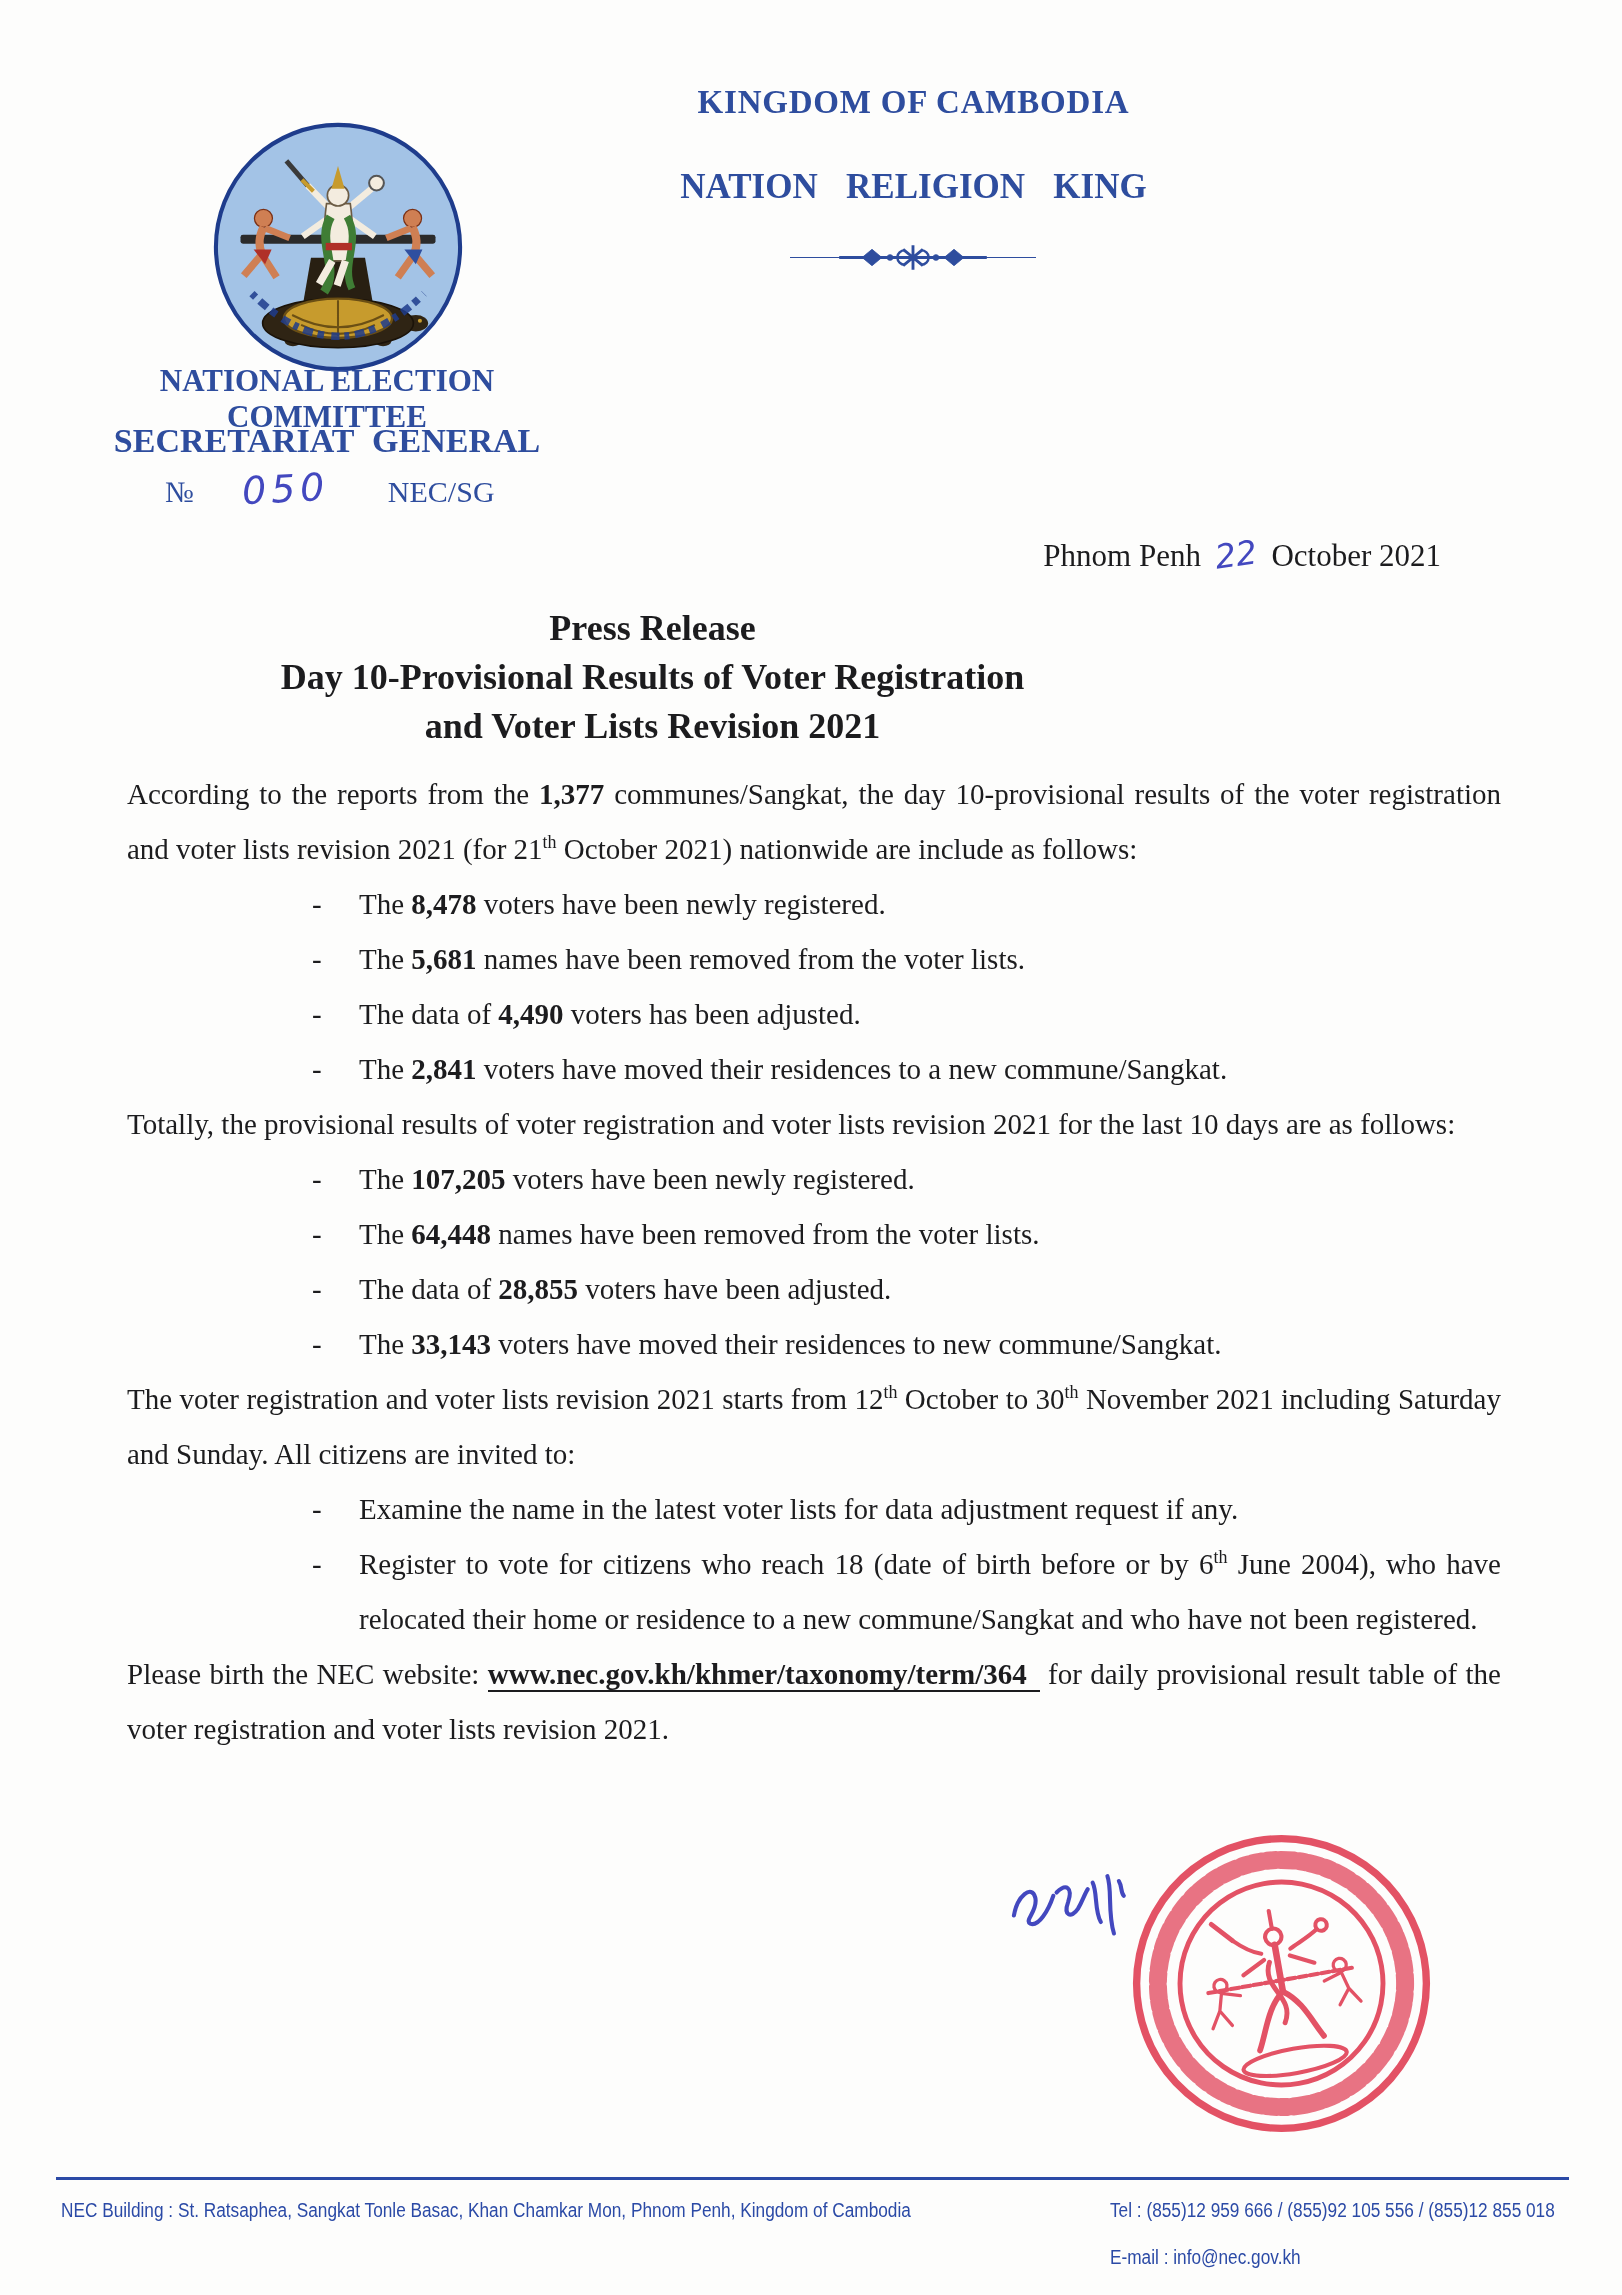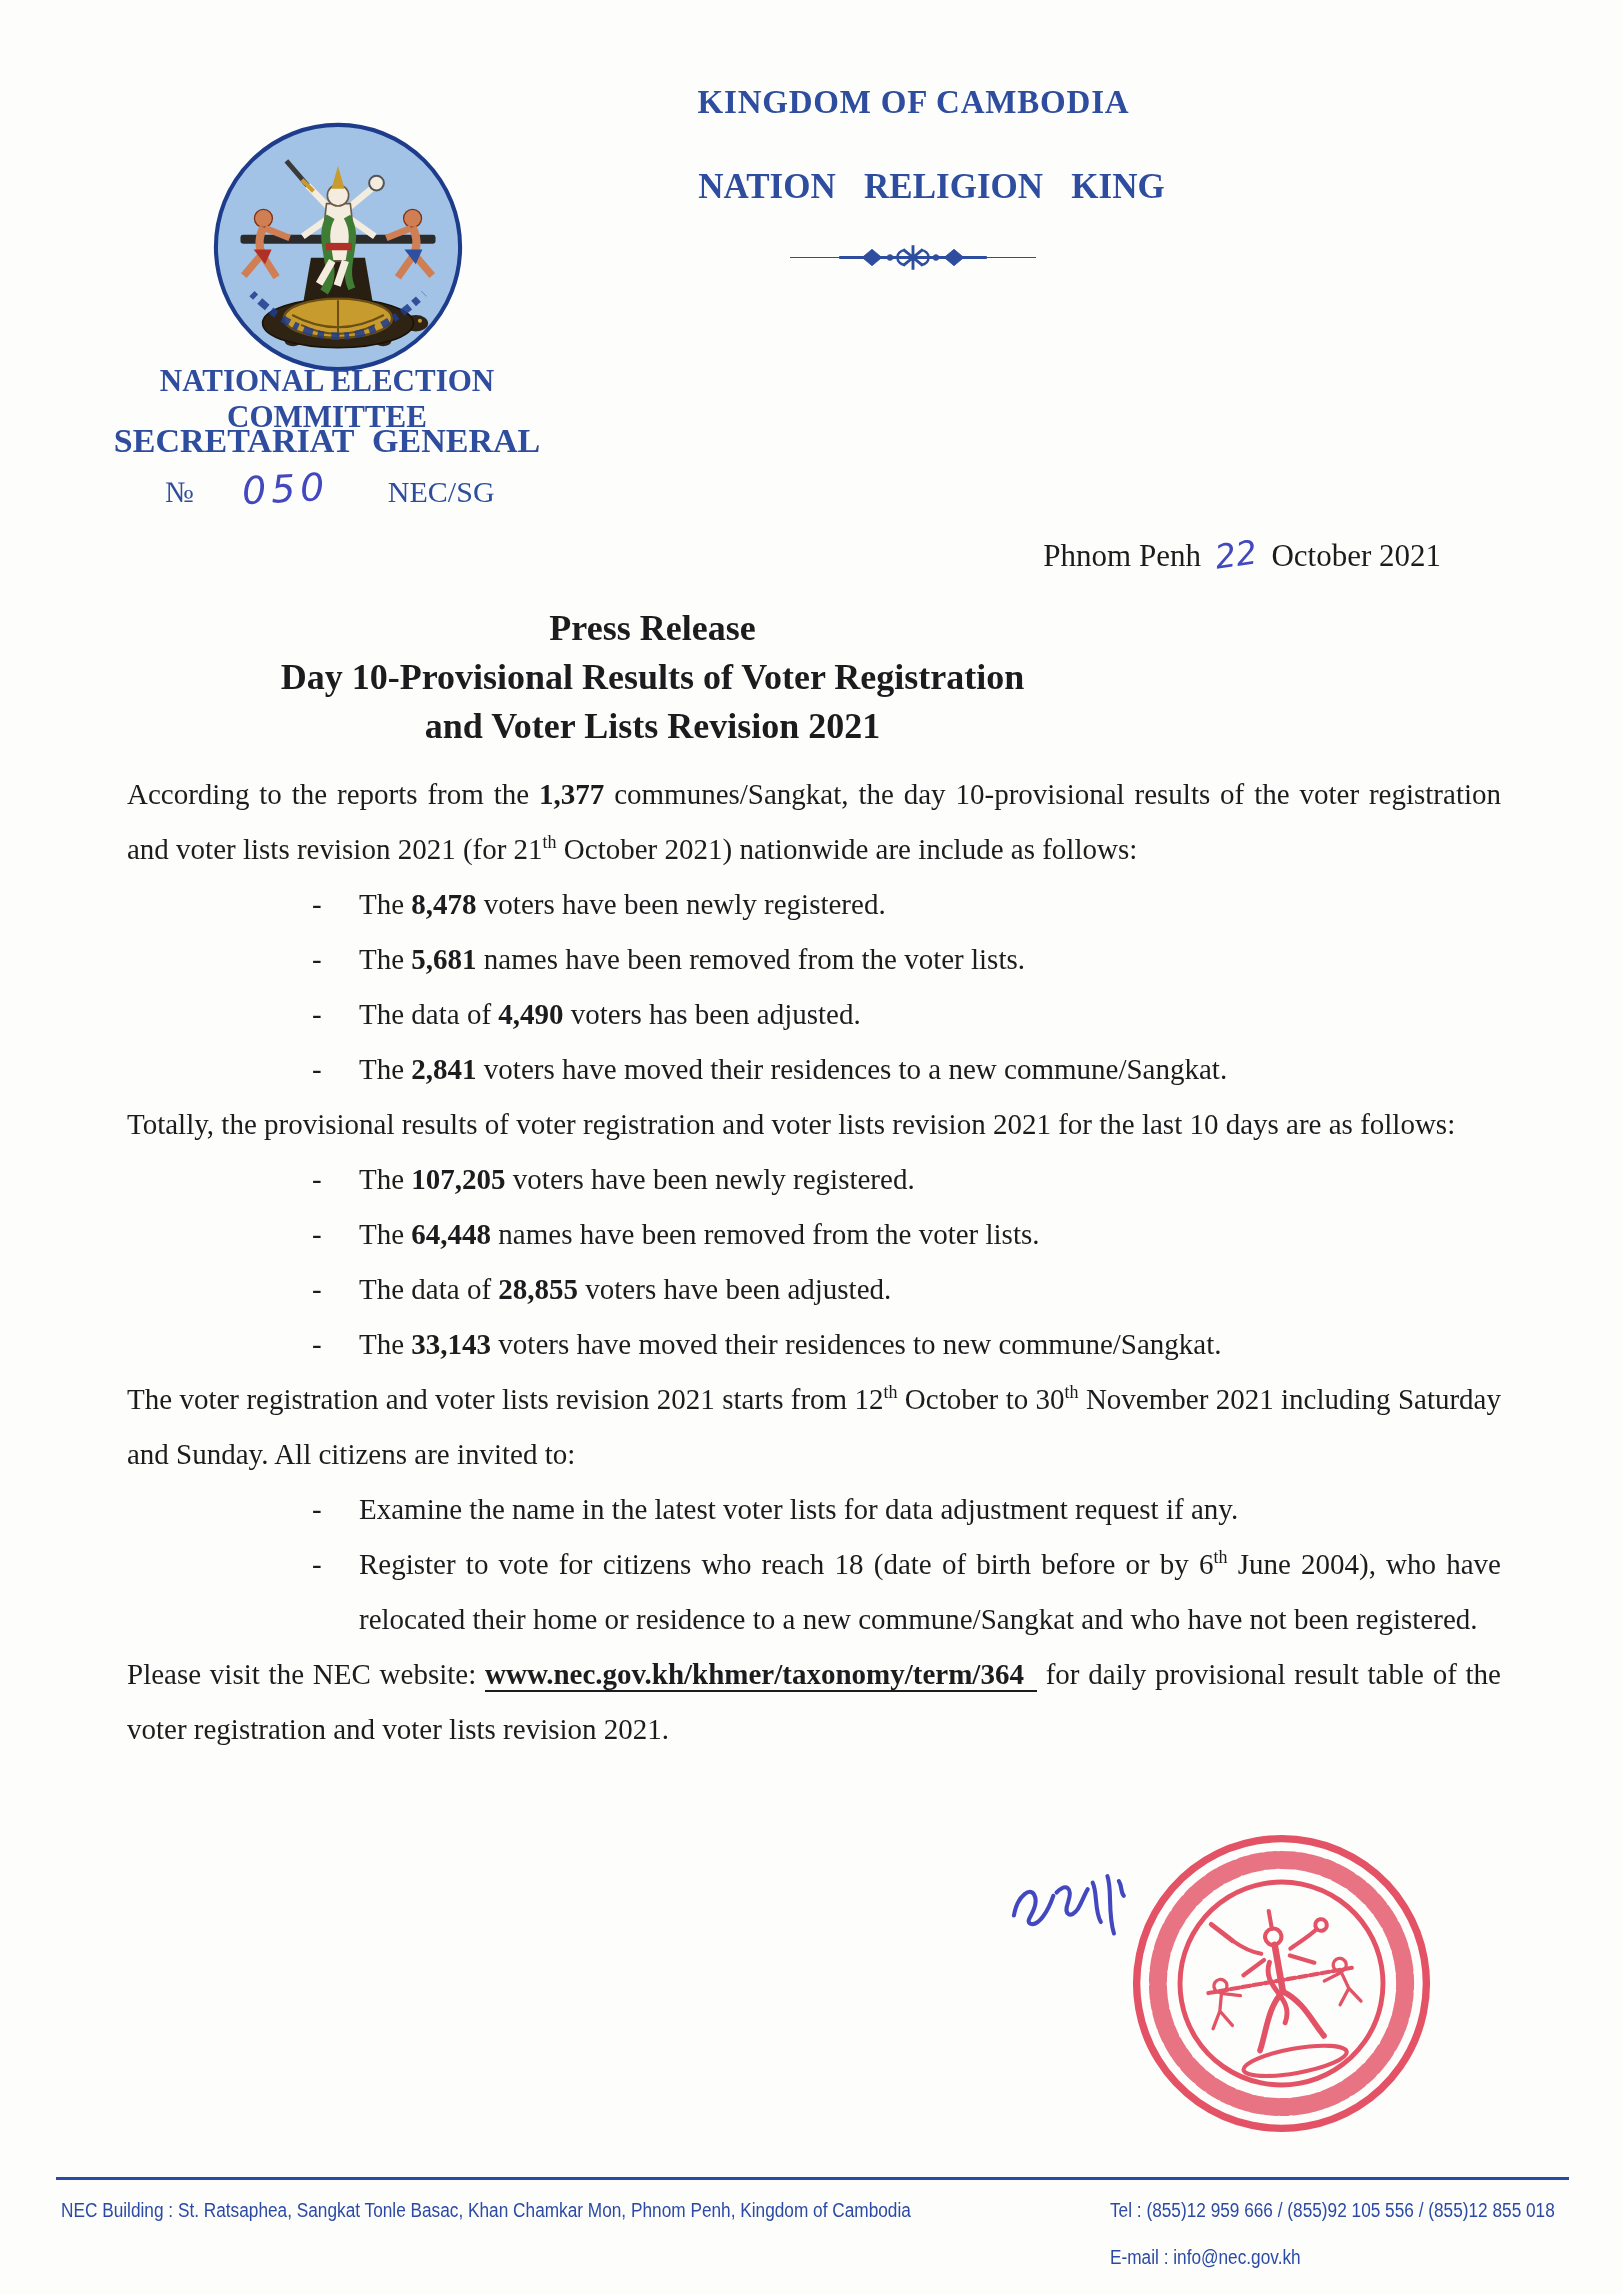--- a/index.html
+++ b/index.html
@@ -1,21 +1,21 @@
 <!DOCTYPE html>
 <html style="--header_blue: #2e4d9e; --footer_blue: #2b4aa6; --ink_blue: #4348bf; --stamp_red: #e23f55; --emblem_sky: #a3c3e6; --emblem_rim: #1e3c8c; --emblem_gold: #c79b2d; --emblem_green: #3f7d35; --emblem_skin: #cf7f53;font-size:13px"><head>
 <meta charset="utf-8">
 <style>
   html,body{margin:0;padding:0;background:#ffffff;}
   .page{position:relative;width:1623px;height:2295px;background:#fdfdfc;overflow:hidden;
         font-family:"Liberation Serif","DejaVu Serif",serif;color:#1c1c1e;}
   
   .kingdom{position:absolute;top:84px;left:463px;width:901px;text-align:center;
            font-size:33px;font-weight:bold;color:var(--header_blue);letter-spacing:0.8px;}
-  .motto{position:absolute;top:167px;left:481px;width:901px;text-align:center;
+  .motto{position:absolute;top:167px;left:463px;width:901px;text-align:center;
          font-size:35px;font-weight:bold;color:var(--header_blue);word-spacing:19.6px;}
   .divider{position:absolute;top:241px;left:790px;}
   .emblem{position:absolute;top:120px;left:211px;}
   .committee{position:absolute;top:363px;left:57px;width:540px;text-align:center;
              font-size:31px;font-weight:bold;color:var(--header_blue);}
   .secretariat{position:absolute;top:422px;left:57px;width:540px;text-align:center;
                font-size:34px;font-weight:bold;color:var(--header_blue);word-spacing:9.8px;}
   .docno{position:absolute;top:467px;left:57px;width:589px;font-size:30px;color:var(--header_blue);}
   .no-sign{margin-left:108px;}
   .no-hand{display:inline-block;margin-left:41px;font-family:"DejaVu Sans",sans-serif;font-style:italic;
@@ -178,21 +178,21 @@
 
     <div class="bitem">
       <span class="dash">-</span>
       <span><span>Examine the name in the latest voter lists for data adjustment request if any.</span></span>
     </div>
     <div class="bitem">
       <span class="dash">-</span>
       <span><span>Register to vote for citizens who reach 18 (date of birth before or by 6</span><sup>th</sup><span> June 2004), who have relocated their home or residence to a new commune/Sangkat and who have not been registered.</span></span>
     </div>
 
-    <p class="para"><span>Please visit the NEC website: </span><span class="b u link">www.nec.gov.kh/khmer/taxonomy/term/364</span><span> for daily provisional result table of the voter registration and voter lists revision 2021.</span></p>
+    <p class="para"><span>Please birth the NEC website: </span><span class="b u link">www.nec.gov.kh/khmer/taxonomy/term/364</span><span> for daily provisional result table of the voter registration and voter lists revision 2021.</span></p>
   </div>
 
   <svg class="signature" width="123" height="82" viewBox="0 0 150 100">
     <g fill="none" style="stroke:var(--ink_blue)" stroke-width="5" stroke-linecap="round">
       <path d="M6 64 C10 40 28 26 32 42 C36 58 18 70 26 74 C36 78 48 58 54 40"></path>
       <path d="M58 36 C70 24 78 30 72 48 C66 64 76 68 84 56 C90 46 92 38 96 32"></path>
       <path d="M102 24 C108 36 104 58 112 72"></path>
       <path d="M120 16 C126 32 120 60 128 86"></path>
       <path d="M134 22 C138 28 136 36 140 40"></path>
     </g>

